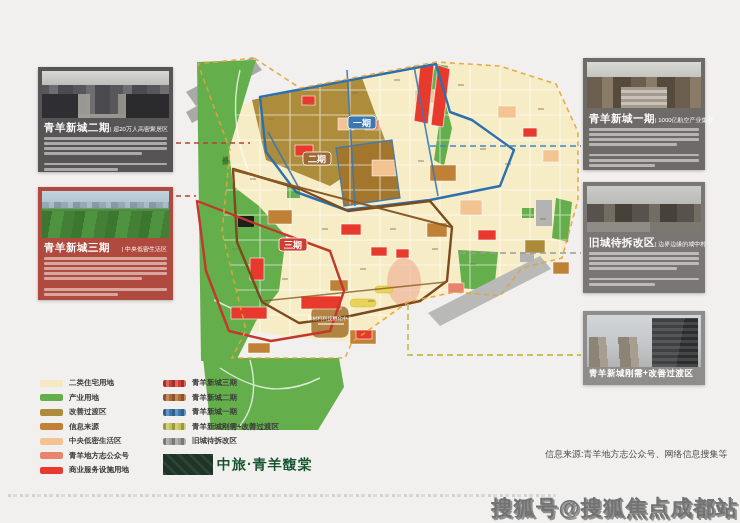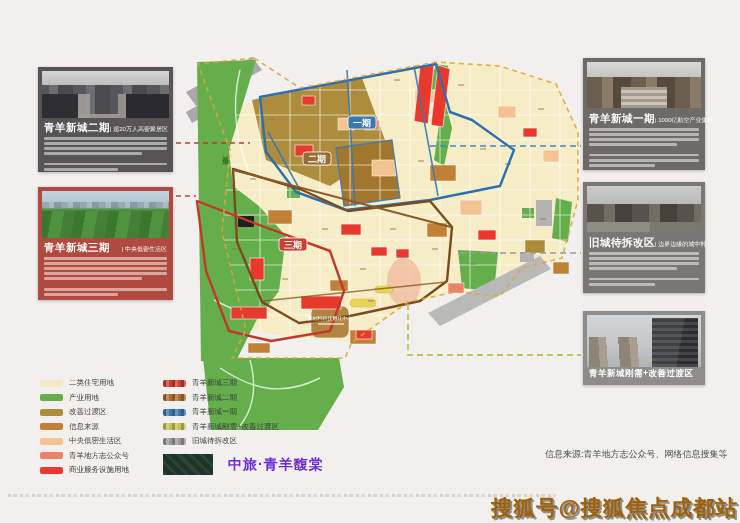--- a/index.html
+++ b/index.html
@@ -55,35 +55,35 @@
   .c-head{position:absolute;left:6px;right:6px;top:54px;display:flex;justify-content:space-between;align-items:baseline;}
   .c-title{font-size:10.5px;font-weight:bold;color:#fff;letter-spacing:.5px;white-space:nowrap;}
   .c-tag{font-size:6px;color:rgba(255,255,255,.95);white-space:nowrap;}
   .c-body{position:absolute;left:6px;right:6px;top:70px;}
   .tl{height:2.5px;background:rgba(255,255,255,.5);border-radius:1px;margin-bottom:2.6px;}
   .tl.w80{width:80%;} .tl.w60{width:60%;}
   .tl.gap{background:none;height:3px;}
   .c-cap{position:absolute;left:6px;bottom:5px;font-size:8.5px;font-weight:bold;color:#fff;letter-spacing:.5px;white-space:nowrap;}
 
   
-  .legend-col{position:absolute;}
+  .legend-col{position:absolute;font-weight:bold;}
   .lg-row{display:flex;align-items:center;height:14.5px;}
   .sw{width:23px;height:7px;border-radius:2px;margin-right:6px;flex:none;}
   .sw-zone{background-image:repeating-linear-gradient(90deg,rgba(0,0,0,.22) 0 3px,rgba(255,255,255,.22) 3px 6px,transparent 6px 9px);}
   .lg-label{font-size:7.5px;color:#3a3a3a;white-space:nowrap;}
 
   
   .logo-row{position:absolute;left:163px;top:454px;display:flex;align-items:center;}
   .logo-box{width:50px;height:21px;background:#1c3526;
     background-image:repeating-linear-gradient(45deg,rgba(255,255,255,.07) 0 3px,transparent 3px 8px);}
-  .logo-text{margin-left:15px;font-size:14px;font-weight:600;color:#6d28d9;letter-spacing:1px;white-space:nowrap;}
+  .logo-text{margin-left:4px;font-size:14px;font-weight:600;color:#14532d;letter-spacing:1px;white-space:nowrap;}
   .source-text{position:absolute;left:545px;top:448px;font-size:9px;color:#4a4a4a;white-space:nowrap;}
   .disclaimer-line{position:absolute;left:8px;top:494px;width:548px;height:3px;opacity:.55;
     background:repeating-linear-gradient(90deg,#b9b9b7 0 3px,transparent 3px 5px,#c6c6c4 5px 9px,transparent 9px 12px);}
-  .watermark{position:absolute;right:2px;bottom:1px;font-size:21.5px;font-weight:700;color:#a16207;
+  .watermark{position:absolute;right:2px;bottom:1px;font-size:21.5px;font-weight:700;color:#737373;
     letter-spacing:1px;text-shadow:2px 2px 0 #8f8f8f,1px 1px 0 #9a9a9a;white-space:nowrap;text-align:center;}
 </style>
 </head>
 <body>
 
 <svg id="map-svg" viewBox="0 0 740 523" xmlns="http://www.w3.org/2000/svg">
   <defs>
     <clipPath id="baseclip">
       <polygon points="238,106 300,88 436,62 500,66 556,84 578,132 578,200 562,258 522,268 500,296 455,292 408,304 352,342 300,338 246,330 222,232 230,150"></polygon>
     </clipPath>

